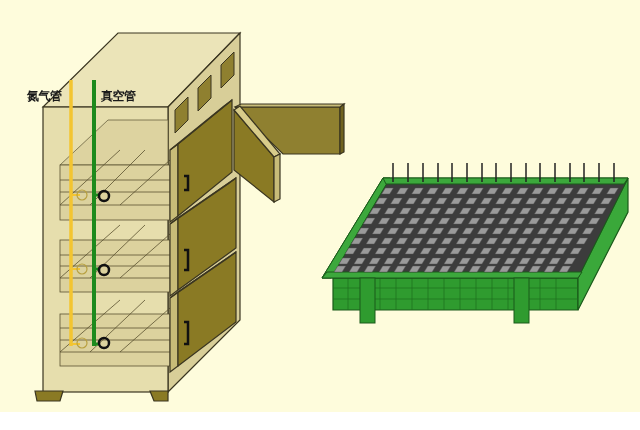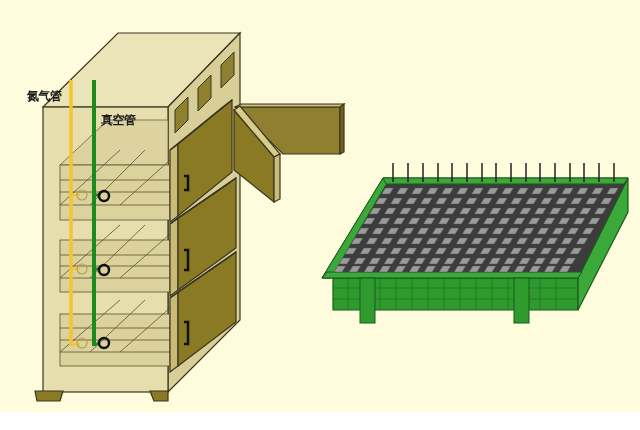--- a/index.html
+++ b/index.html
@@ -1,21 +1,21 @@
 <!DOCTYPE html>
 <html><head>
 <meta charset="utf-8">
 <style>
   html, body { margin: 0; padding: 0; background: #ffffff; }
   body { width: 640px; height: 430px; position: relative; overflow: hidden; font-family: "DejaVu Sans", sans-serif; }
   .panel { position: absolute; left: 0; top: 0; width: 640px; height: 412px; background: #fefcdc; }
   svg.scene { position: absolute; left: 0; top: 0; width: 640px; height: 430px; }
   .label { position: absolute; font-size: 12px; font-weight: bold; color: #1a1a1a; letter-spacing: -0.5px; white-space: nowrap; text-align: right; }
   .label-n2 { left: 27px; top: 88px; }
-  .label-vac { left: 101px; top: 88px; margin-top: 24px; }
+  .label-vac { left: 101px; top: 88px; }
 </style>
 </head>
 <body>
 
 <div class="panel"></div>
 
 <svg class="scene" viewBox="0 0 640 430">
 
   <g stroke="#3a3520" stroke-width="1.2">
 

